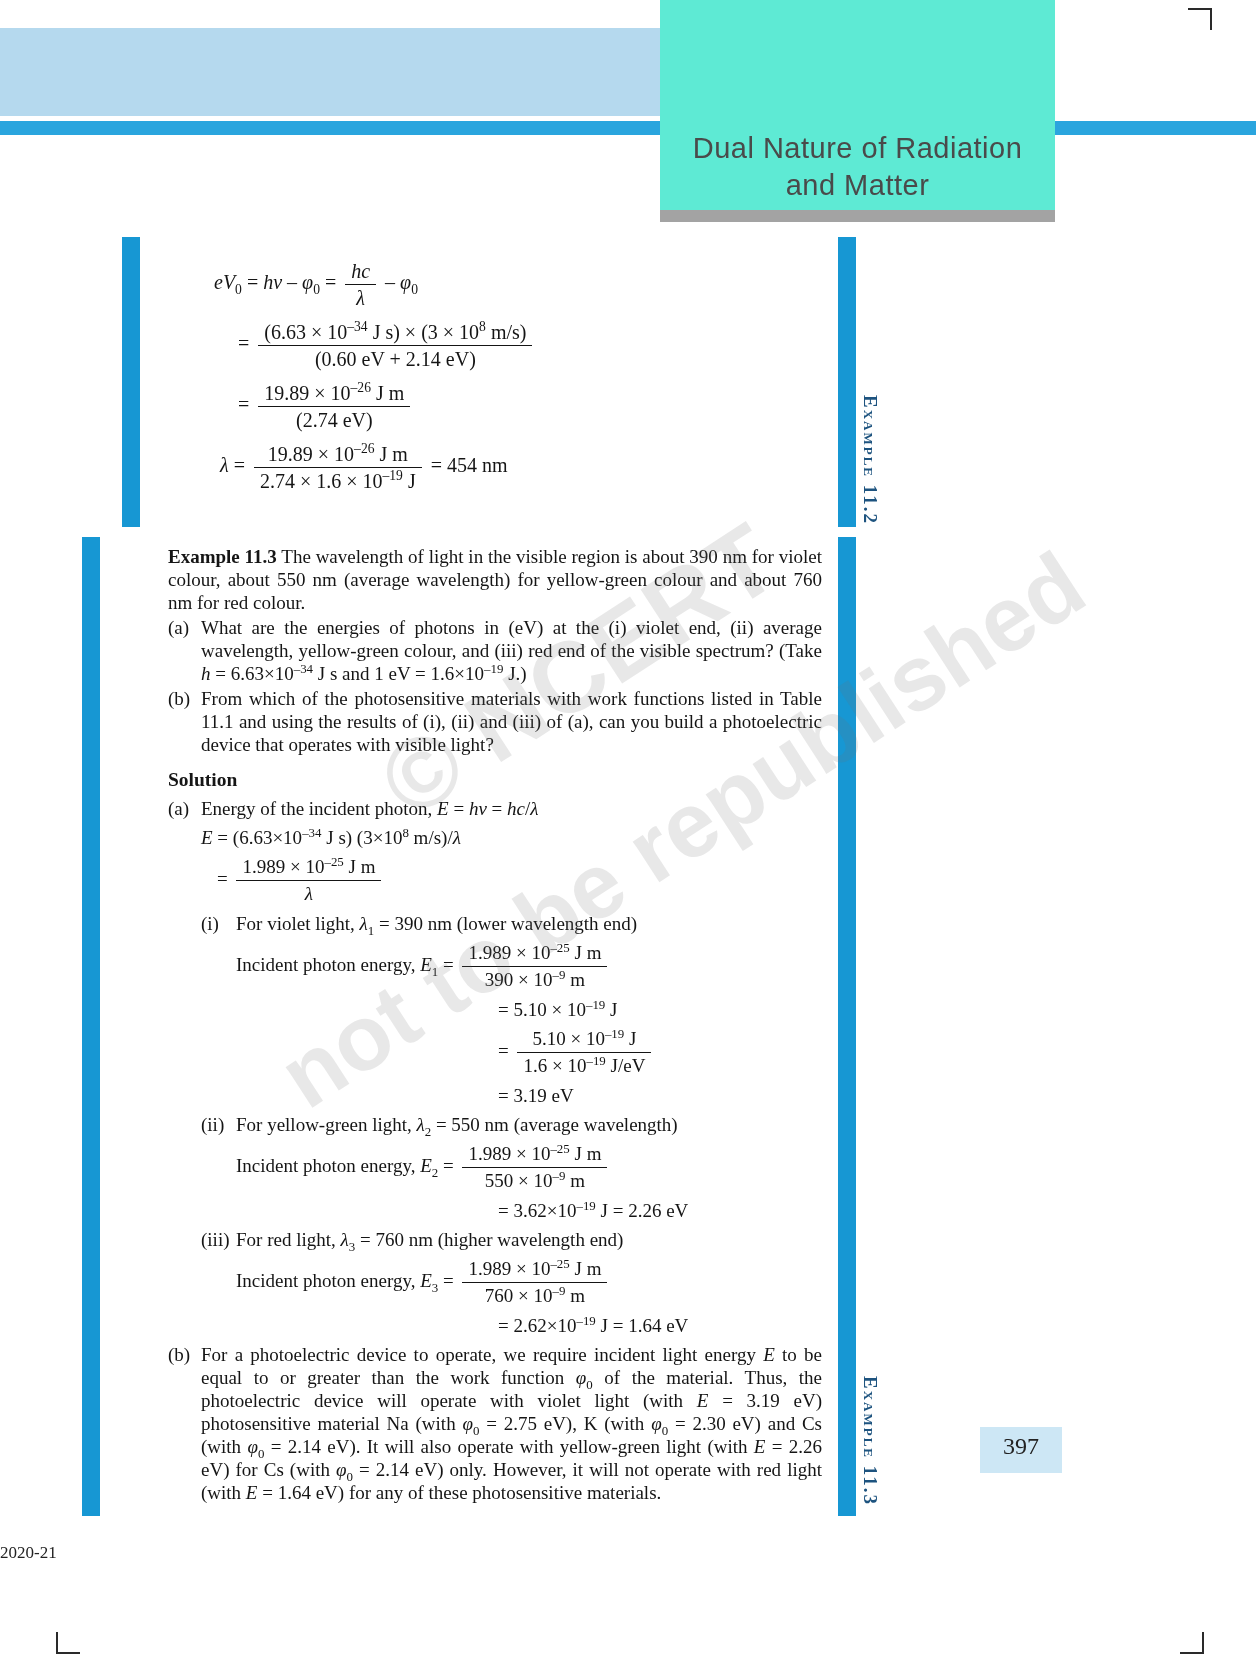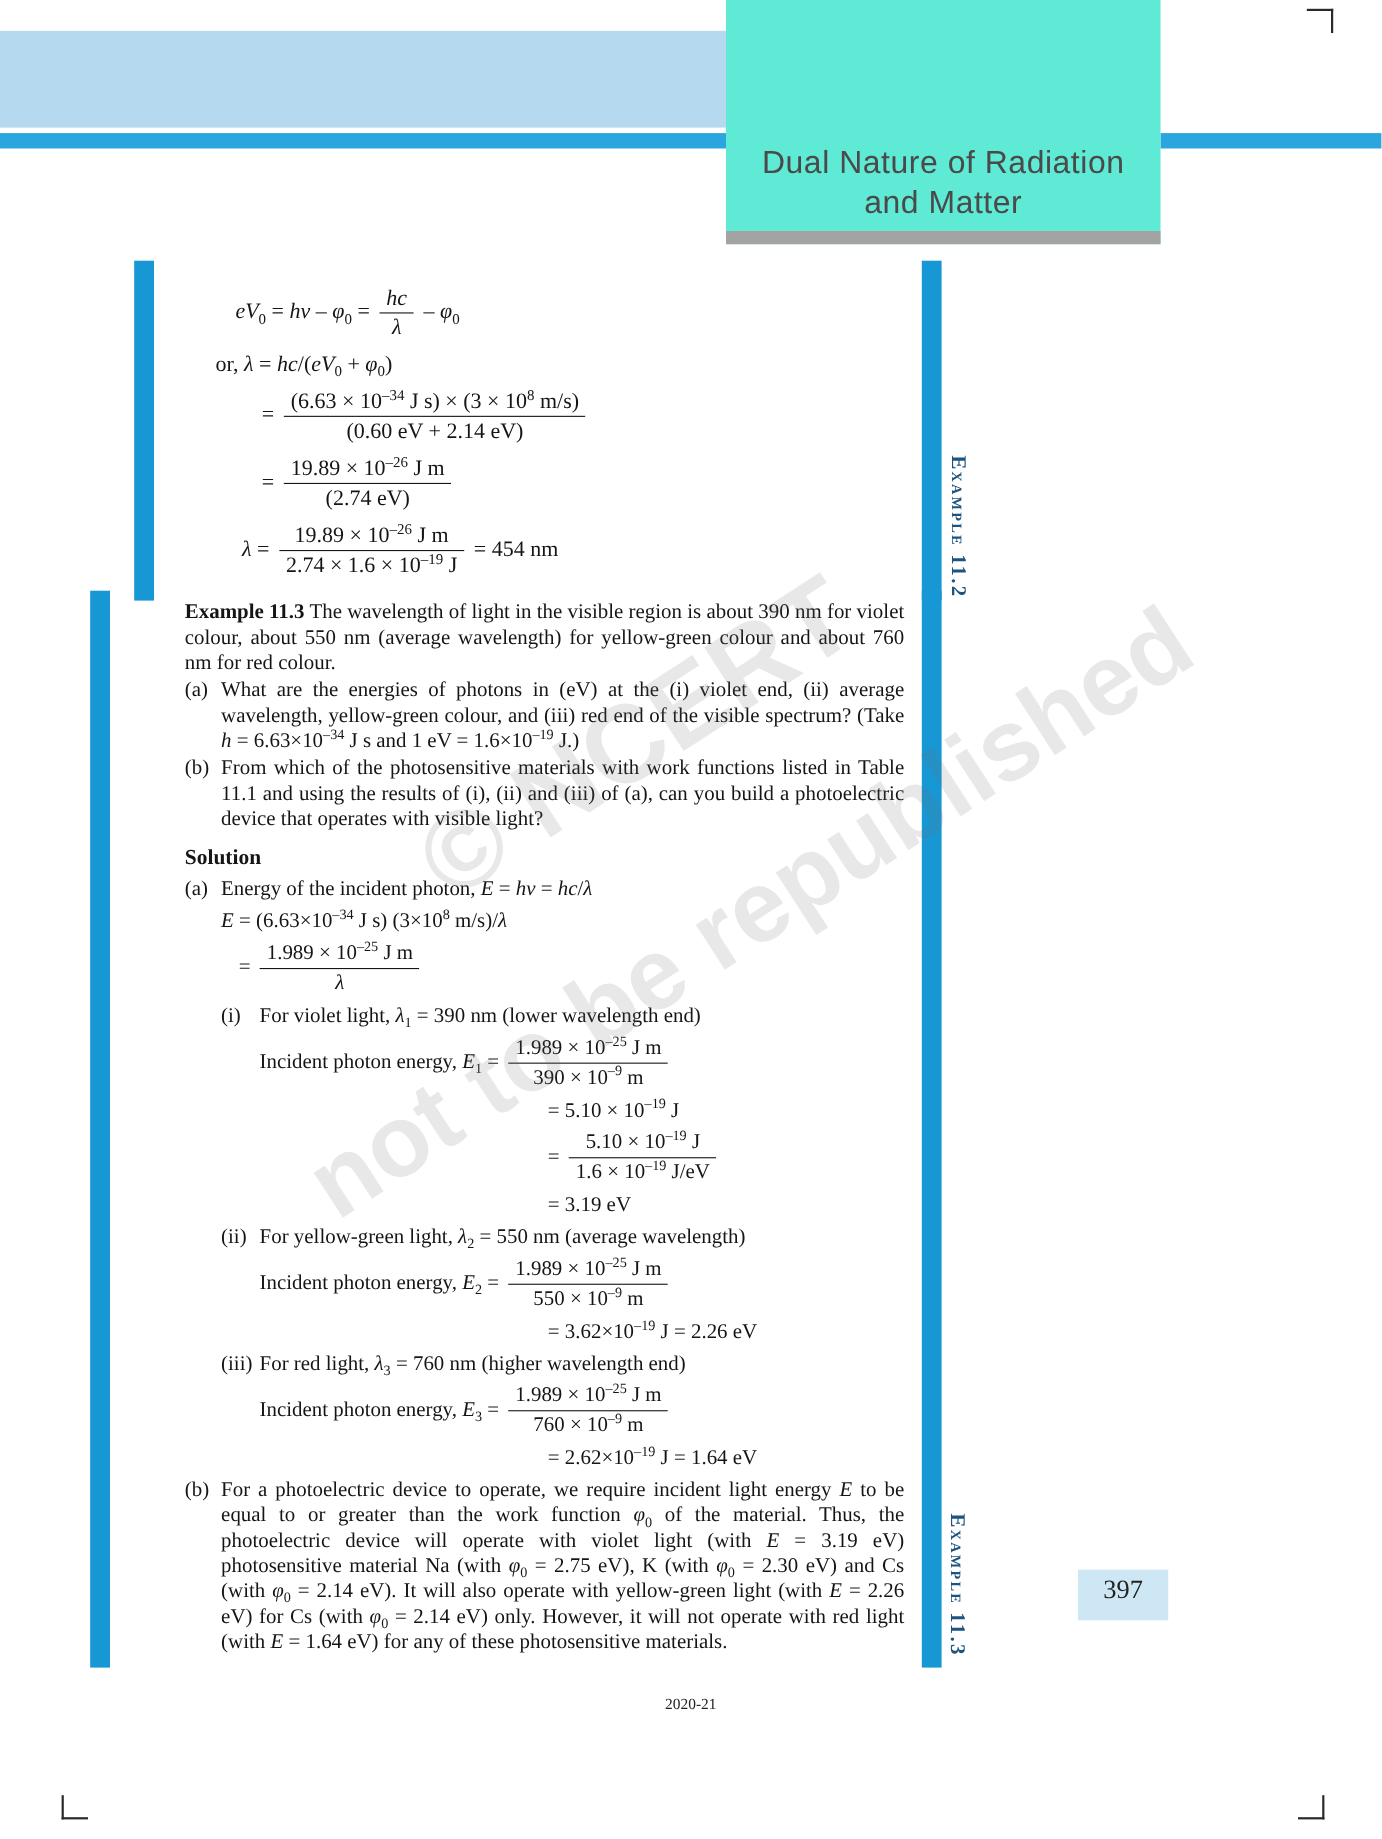--- a/index.html
+++ b/index.html
@@ -51,21 +51,21 @@
   .sol-head{font-weight:bold;margin:12px 0 5px 0;font-size:19.5px;}
   .sub-item{position:relative;padding-left:35px;margin:2px 0;text-align:left;}
   .sub-item > .mk{position:absolute;left:0;top:0;}
   .res{padding-left:262px;}
   .ind16{padding-left:16px;}
   
   .pagenum{
     position:absolute;left:980px;top:1427px;width:82px;height:46px;background:#cde7f5;
     text-align:center;line-height:38px;font-size:24px;color:#222;
   }
-  .footer{position:absolute;left:0;right:0;top:1543px;text-align:center;font-size:14px;color:#222;}
+  .footer{position:absolute;left:0;right:0;top:1543px;font-size:17px;color:#222;}
   
   .watermark{
     position:absolute;left:90px;top:560px;width:1080px;
     transform:rotate(-33deg);text-align:center;pointer-events:none;
     font-family:"Liberation Sans", sans-serif;font-weight:bold;
     color:rgba(110,110,110,0.16);z-index:6;
   }
   .watermark .wl1{font-size:100px;line-height:190px;}
   .watermark .wl2{font-size:92px;line-height:190px;white-space:nowrap;}
   .content-layer{position:relative;z-index:2;}
@@ -87,21 +87,20 @@
   </div>
 
   <div class="crop crop-tr"></div>
   <div class="crop crop-bl"></div>
   <div class="crop crop-br"></div>
 
   <div class="ex-block" id="ex2" style="top:237px;min-height:290px;">
     <div class="vbar"></div>
     <div class="ex-content eq-area">
       <div class="eq" style="padding-left:46px;margin-top:14px;"><i>eV</i><sub>0</sub><span> = </span><i>hν</i><span> – </span><i>φ</i><sub>0</sub><span> = </span><span class="frac"><span class="fn"><i>hc</i></span><span class="fd"><i>λ</i></span></span><span> – </span><i>φ</i><sub>0</sub></div>
-      <div class="eq" style="padding-left:28px;"><span>or,    </span><i>λ</i><span> = </span><i>hc</i><span>/(</span><i>eV</i><sub>0</sub><span> + </span><i>φ</i><sub>0</sub><span>)</span></div>
       <div class="eq" style="padding-left:70px;"><span>=  </span><span class="frac"><span class="fn"><span>(6.63 × 10</span><sup>–34</sup><span> J s) × (3 × 10</span><sup>8</sup><span> m/s)</span></span><span class="fd"><span>(0.60 eV + 2.14 eV)</span></span></span></div>
       <div class="eq" style="padding-left:70px;"><span>=  </span><span class="frac"><span class="fn"><span>19.89 × 10</span><sup>–26</sup><span> J m</span></span><span class="fd"><span>(2.74 eV)</span></span></span></div>
       <div class="eq" style="padding-left:52px;"><i>λ</i><span> = </span><span class="frac"><span class="fn"><span>19.89 × 10</span><sup>–26</sup><span> J m</span></span><span class="fd"><span>2.74 × 1.6 × 10</span><sup>–19</sup><span> J</span></span></span><span> = 454 nm</span></div>
     </div>
     <div class="vbar"></div>
     <div class="vlabel">Example 11.2</div>
   </div>
 
   <div class="ex-block" id="ex3" style="top:537px;min-height:931px;">
     <div class="vbar"></div>

